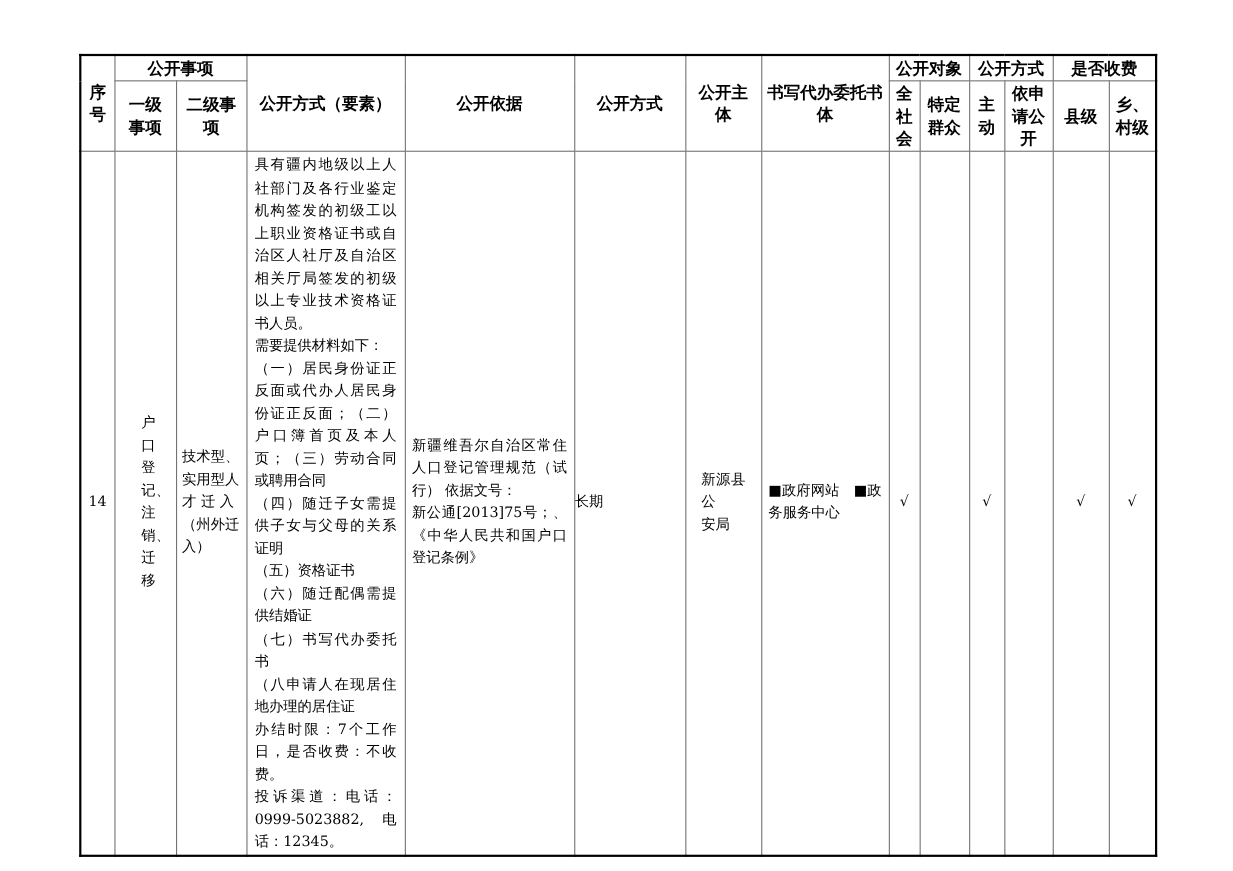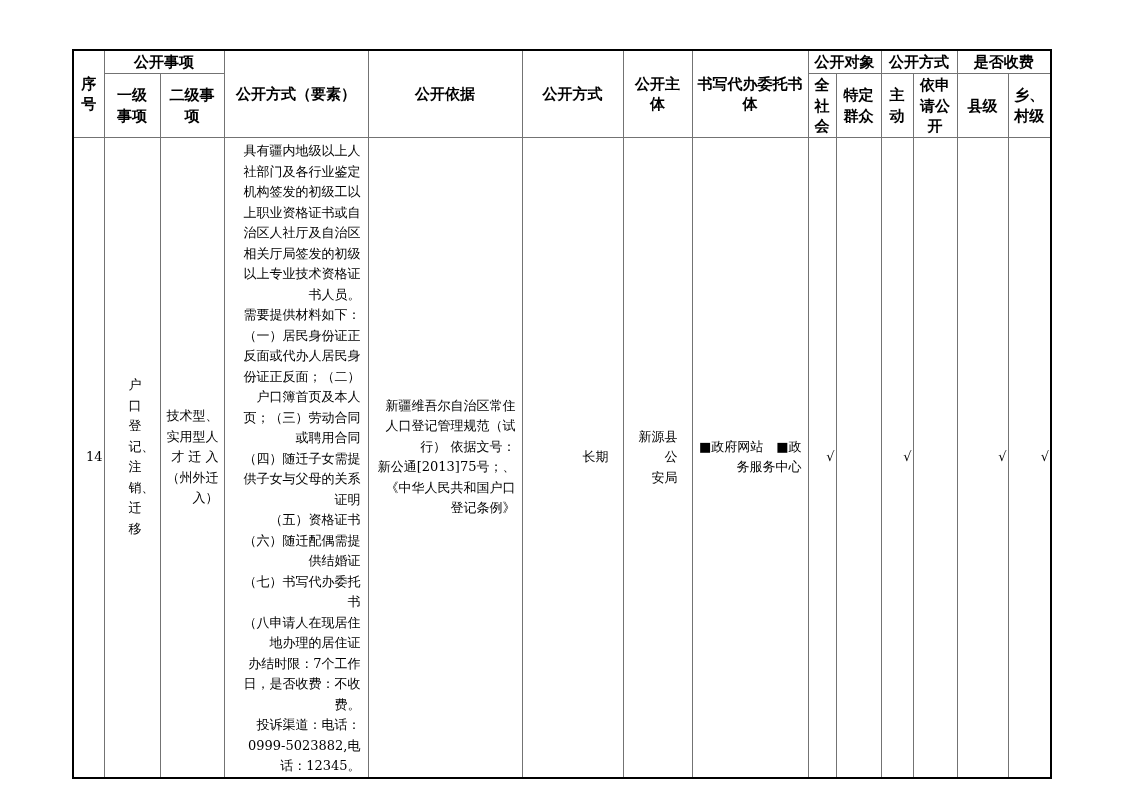--- a/index.html
+++ b/index.html
@@ -44,28 +44,27 @@
   }
   tr.hrow1 { height: 21px; }
   tr.hrow2 { height: 60px; }
   tr.body-row { height: 544px; }
   
   .doc-table tbody td {
     font-family: "DejaVu Serif", serif;
     font-size: 13px;
     line-height: 20.5px;
     vertical-align: middle;
-    text-align: right;
   }
   td.c-index   { text-align: center; font-size: 12px; }
   td.c-level1  { text-align: justify; text-align-last: justify; padding: 0 24px; }
   td.c-level2  { text-align: justify; padding: 0 5px; }
   td.c-content { text-align: justify; vertical-align: top; white-space: pre-line; padding: 3px 7px 0 7px; }
   td.c-basis   { text-align: justify; white-space: pre-line; padding: 0 6px; margin-left: 28px; }
-  td.c-limit   { text-align: left; padding: 0 14px; }
+  td.c-limit   { text-align: left; padding: 0 0; }
   td.c-subject { text-align: justify; padding: 0 14px; }
   td.c-channel { text-align: justify; padding: 0 6px; }
   td.c-check   { text-align: center; font-size: 13px; }
 </style>
 </head>
 <body>
 
 <div class="page">
   <table class="doc-table">
     <colgroup>

